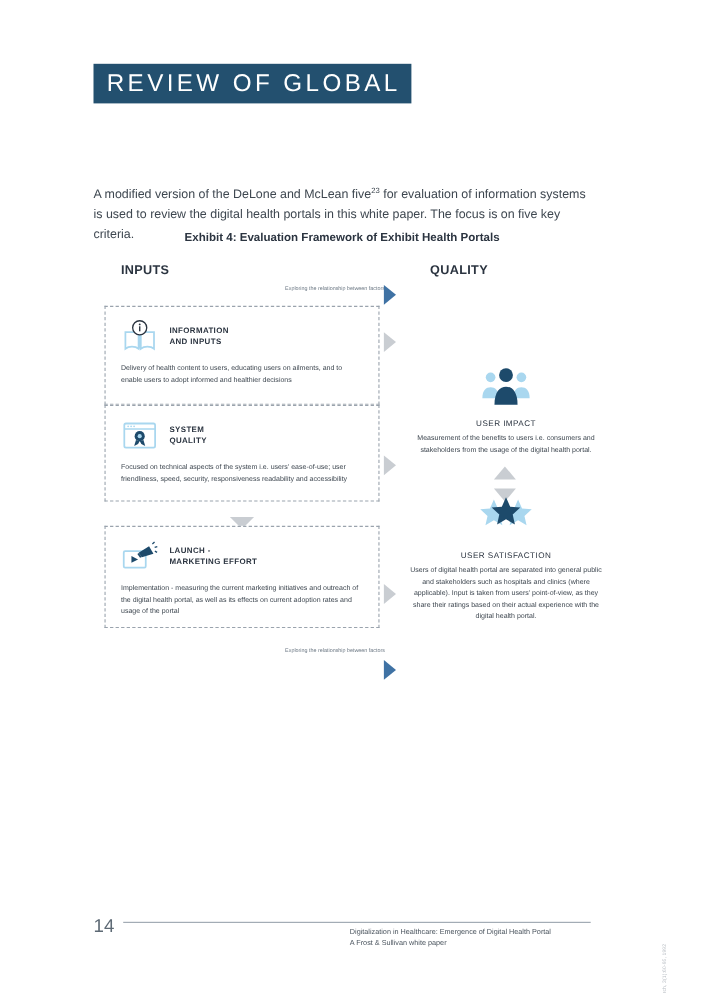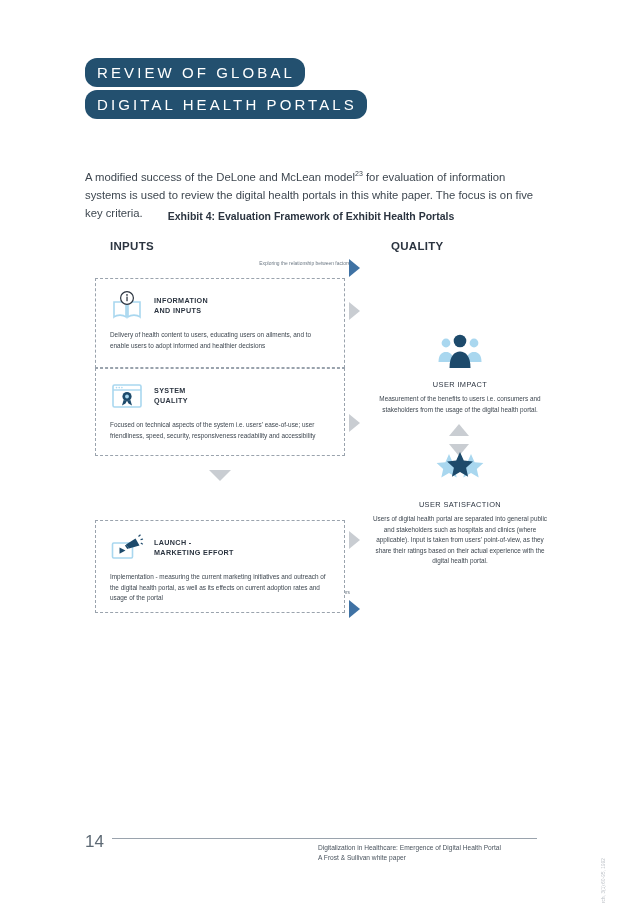--- a/index.html
+++ b/index.html
@@ -7,22 +7,22 @@
     width:638px;height:903px;background:#ffffff;
     font-family:"Liberation Sans", sans-serif;
     color:#3b4450;position:relative;overflow:hidden;
   }
   .page{position:absolute;left:0;top:0;width:638px;height:903px;}
 
   
   .title-block{position:absolute;left:85px;top:58px;}
   .title-line{
     background:#23506f;color:#ffffff;display:inline-block;
-    font-size:15px;letter-spacing:3.1px;font-weight:400;
-    padding:7px 10px 7px 12px;line-height:1;white-space:nowrap;border-radius:12px;
+    font-size:22px;letter-spacing:3.1px;font-weight:400;
+    padding:7px 10px 7px 12px;line-height:1;white-space:nowrap;
   }
   .title-line.l2{margin-top:3px;}
 
   
   .intro{
     position:absolute;left:85px;top:165px;width:452px;
     font-size:11.3px;line-height:18px;color:#3e4750;
   }
   .intro sup{font-size:7px;vertical-align:super;}
 
@@ -44,21 +44,21 @@
   #caption-top{left:255px;top:260px;}
   #caption-bottom{left:255px;top:589px;}
 
   
   .inbox{
     position:absolute;left:95px;width:250px;
     border:1px dashed #9aa3ad;box-sizing:border-box;background:#fff;
   }
   #box-info{top:278px;height:90px;}
   #box-system{top:368px;height:88px;}
-  #box-launch{top:520px;height:93px;}
+  #box-launch{top:478px;height:93px;}
 
   .ib-head{display:flex;align-items:center;padding:10px 0 0 14px;}
   .ib-icon{width:34px;height:34px;flex:0 0 34px;position:relative;}
   .ib-title{
     margin-left:10px;font-size:7.2px;font-weight:bold;color:#2b3440;
     letter-spacing:.35px;line-height:10px;
   }
   .ib-body{
     padding:7px 12px 0 14px;font-size:6.4px;line-height:10.5px;color:#3e4750;
   }
@@ -113,24 +113,23 @@
   }
 </style>
 </head>
 <body>
 
 <div class="page">
 
   <div class="title-block">
     <div class="title-line l1">REVIEW OF GLOBAL</div>
     <br>
-    <div class="title-line l2">DIGITAL HEALTH PORTALS</div>
-  </div>
-
-  <div class="intro"><span>A modified success of the DeLone and McLean model</span><sup>23</sup><span> for evaluation of information systems is used to review the digital health portals in this white paper. The focus is on five key criteria.</span></div>
+  </div>
+
+  <div class="intro"><span>A modified version of the DeLone and McLean five</span><sup>23</sup><span> for evaluation of information systems is used to review the digital health portals in this white paper. The focus is on five key criteria.</span></div>
 
   <div class="exhibit-title">Exhibit 4: Evaluation Framework of Exhibit Health Portals</div>
 
   <div class="col-head" id="inputs-head">INPUTS</div>
   <div class="col-head" id="outputs-head">QUALITY</div>
 
   <div class="caption" id="caption-top">Exploring the relationship between factors</div>
   <div class="caption" id="caption-bottom">Exploring the relationship between factors</div>
 
   <div class="inbox" id="box-info">

